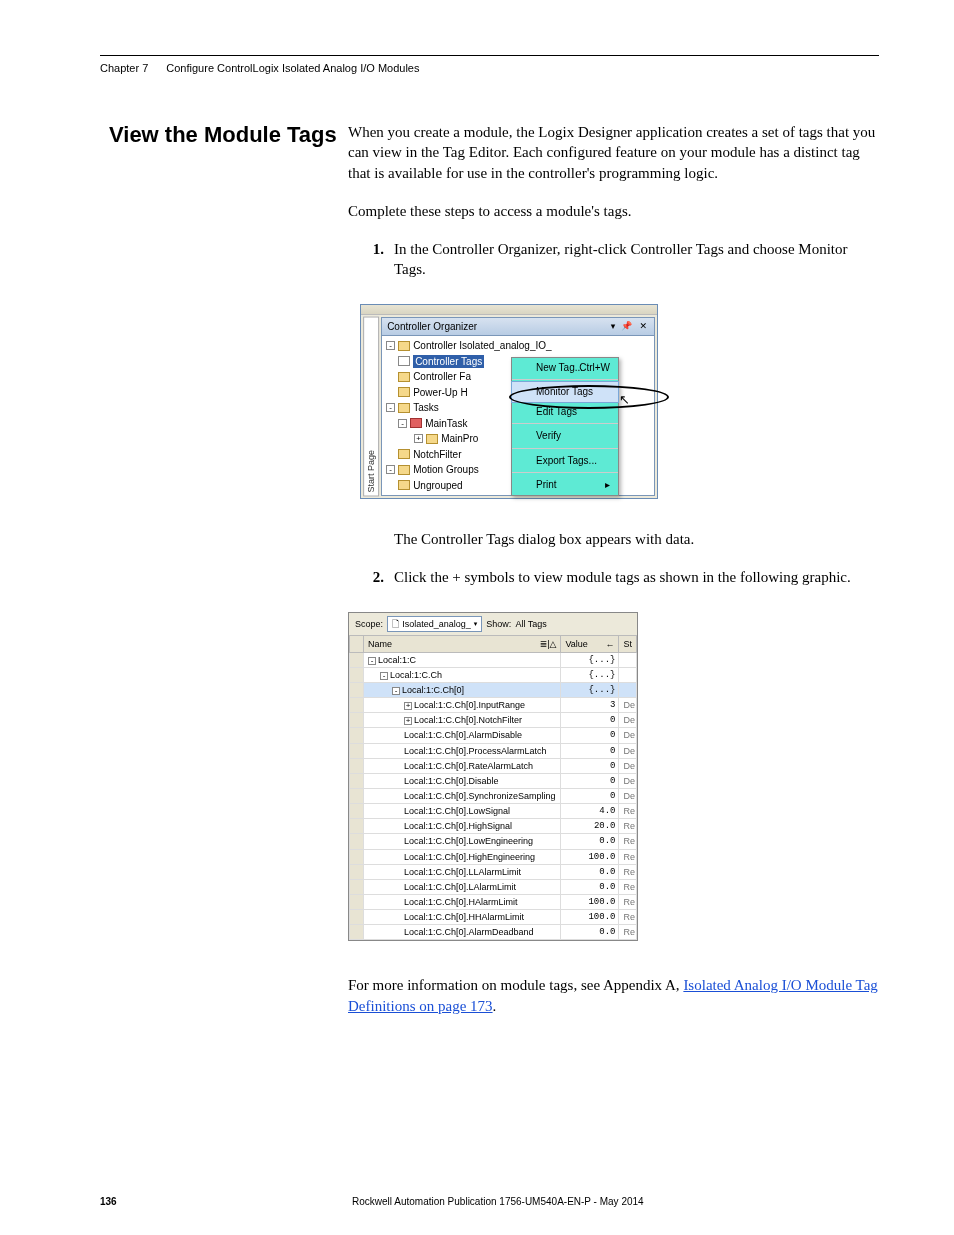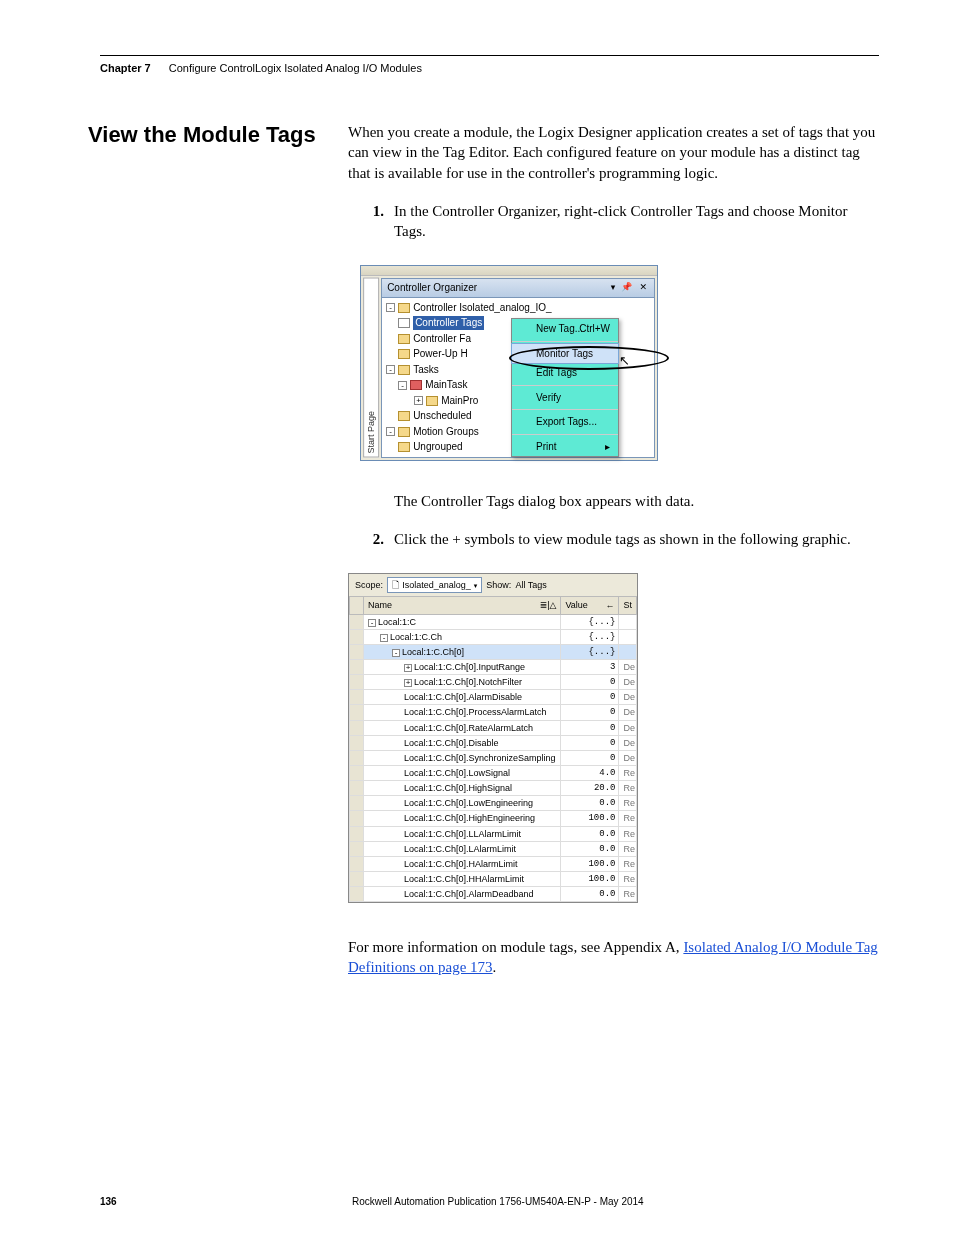--- a/index.html
+++ b/index.html
@@ -13,27 +13,27 @@
     padding: 55px 75px 0 100px;
   }
   .header-line {
     border-top: 1px solid #000;
     padding-top: 6px;
     display: flex;
     font-family: Arial, Helvetica, sans-serif;
     font-size: 11px;
     margin-bottom: 48px;
   }
-  .chapter-label { font-weight: 700; margin-right: 18px; }
+  .chapter-label { font-weight: 400; margin-right: 18px; }
   .section-heading {
     font-family: Arial, Helvetica, sans-serif;
     font-weight: 700;
     font-size: 22px;
     position: absolute;
-    left: 88px;
+    left: 109px;
   }
   .content-right {
     margin-left: 248px;
     font-size: 15px;
     line-height: 1.35;
   }
   .para { margin-bottom: 18px; }
   .step-list { list-style: none; margin-left: 12px; margin-bottom: 24px; }
   .step-list li { display: flex; margin-bottom: 18px; }
   .step-num { font-weight: 700; min-width: 24px; text-align: right; margin-right: 10px; }
@@ -122,20 +122,21 @@
 
 <div class="header-line">
   <span class="chapter-label">Chapter 7</span>
   <span>Configure ControlLogix Isolated Analog I/O Modules</span>
 </div>
 
 <h2 class="section-heading">View the Module Tags</h2>
 
 <div class="content-right">
   <p class="para">When you create a module, the Logix Designer application creates a set of tags that you can view in the Tag Editor. Each configured feature on your module has a distinct tag that is available for use in the controller's programming logic.</p>
+  <p class="para">Complete these steps to access a module's tags.</p>
 
   <ol class="step-list">
     <li>
       <span class="step-num">1.</span>
       <span class="step-body">In the Controller Organizer, right-click Controller Tags and choose Monitor Tags.</span>
     </li>
   </ol>
 
   <div class="shot1">
     <div class="shot1-top"></div>
@@ -174,21 +175,21 @@
               <span class="fld r"></span>
               <span>MainTask</span>
             </div>
           <div class="tree-row ind2">
               <span class="exp">+</span>
               <span class="fld"></span>
               <span>MainPro</span>
             </div>
           <div class="tree-row ind1">
               <span class="fld"></span>
-              <span>Unscheduled</span>
+              <span>NotchFilter</span>
             </div>
           <div class="tree-row">
               <span class="exp">-</span>
               <span class="fld"></span>
               <span>Motion Groups</span>
             </div>
           <div class="tree-row ind1">
               <span class="fld"></span>
               <span>Ungrouped</span>
             </div>

